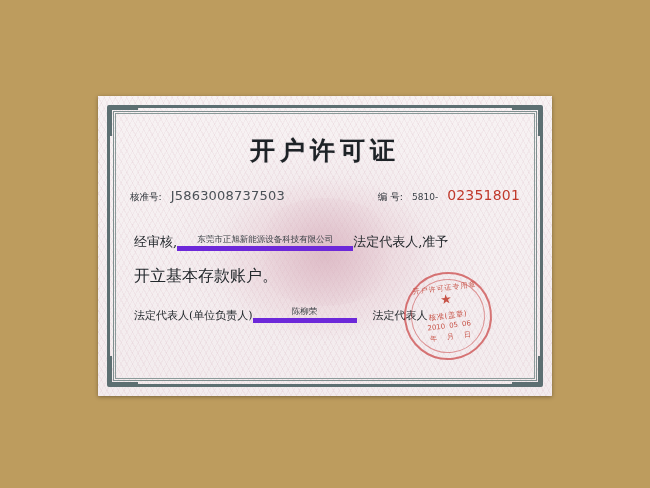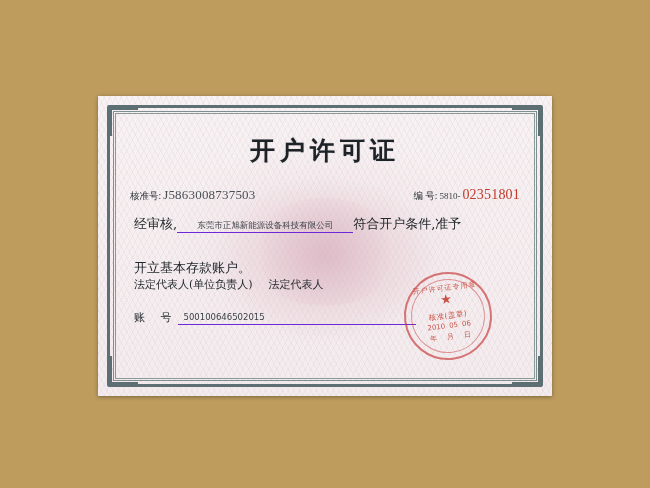--- a/index.html
+++ b/index.html
@@ -104,22 +104,21 @@
   }
 
   .meta-row {
     margin-top: 20px;
     padding: 0 6px;
     justify-content: space-between;
   }
   .meta-left, .meta-right {
     display: flex;
     align-items: baseline;
-    gap: 2px;
-    font-family: Liberation Serif, serif;
+    gap: 9px;
   }
   .lbl {
     font-size: 9.5px;
     color: #2b3036;
     white-space: nowrap;
   }
   .val {
     font-size: 9px;
     color: #3b4147;
     white-space: nowrap;
@@ -134,50 +133,51 @@
     color: #4a5056;
     font-size: 13px;
     letter-spacing: .2px;
   }
 
   
   .body-line {
     display: flex;
     align-items: flex-end;
     padding: 0 10px;
-    margin-top: 12px;
+    margin-top: 29px;
     font-size: 12px;
   }
   .body-line .big {
     font-size: 13px;
     font-family: "DejaVu Serif", "Liberation Serif", serif;
     white-space: nowrap;
   }
   .fillin {
     flex: 0 0 auto;
-    border-bottom: 1px solid #6d28d9;
+    border-bottom: 5px solid #6d28d9;
     text-align: center;
     font-size: 8.5px;
     color: #3a4045;
     padding: 0 4px 1px 4px;
     line-height: 12px;
   }
   .fillin.w-company { width: 168px; }
 
   .line-2 {
     padding-left: 10px;
-    margin-top: 26px;
-    font-size: 13px;
+    margin-top: 15px;
+    font-size: 16px;
     font-family: Liberation Sans, sans-serif;
   }
 
   .field-row {
     display: flex;
     align-items: flex-end;
     padding: 0 10px;
+    margin-top: 18px;
     font-size: 11px;
   }
   .field-row .fl {
     font-size: 11px;
     white-space: nowrap;
     font-family: "DejaVu Serif", "Liberation Serif", serif;
   }
   .fillin.w-rep { width: 96px; }
   .fillin.w-bank { width: 160px; }
   .spacer-mid { width: 16px; }
@@ -296,35 +296,32 @@
       <div class="meta-right">
         <span class="lbl">编 号:</span>
         <span class="val">5810-</span>
         <span class="val-red">02351801</span>
       </div>
     </div>
 
     <div class="body-line">
       <span class="big">经审核,</span>
       <span class="fillin w-company">东莞市正旭新能源设备科技有限公司</span>
-      <span class="big">符合开户条件,准予</span>
+      <span class="big">法定代表人,准予</span>
     </div>
 
     <div class="line-2">开立基本存款账户。</div>
 
     <div class="field-row">
       <span class="fl">法定代表人(单位负责人)</span>
+      <span class="fillin w-rep">陈柳荣</span>
       <span class="spacer-mid"></span>
       <span class="fl">法定代表人</span>
     </div>
 
-    <div class="acct-row">
-      <span class="fl">账    号</span>
-      <span class="fillin w-acct">500100646502015</span>
-    </div>
 
     <div class="seal">
       <div class="seal-top">开户许可证专用章</div>
       <div class="seal-star">★</div>
       <div class="seal-mid">核准(盖章)</div>
       <div class="seal-date">
         <span>2010</span>
         <span>05</span>
         <span>06</span>
       </div>

